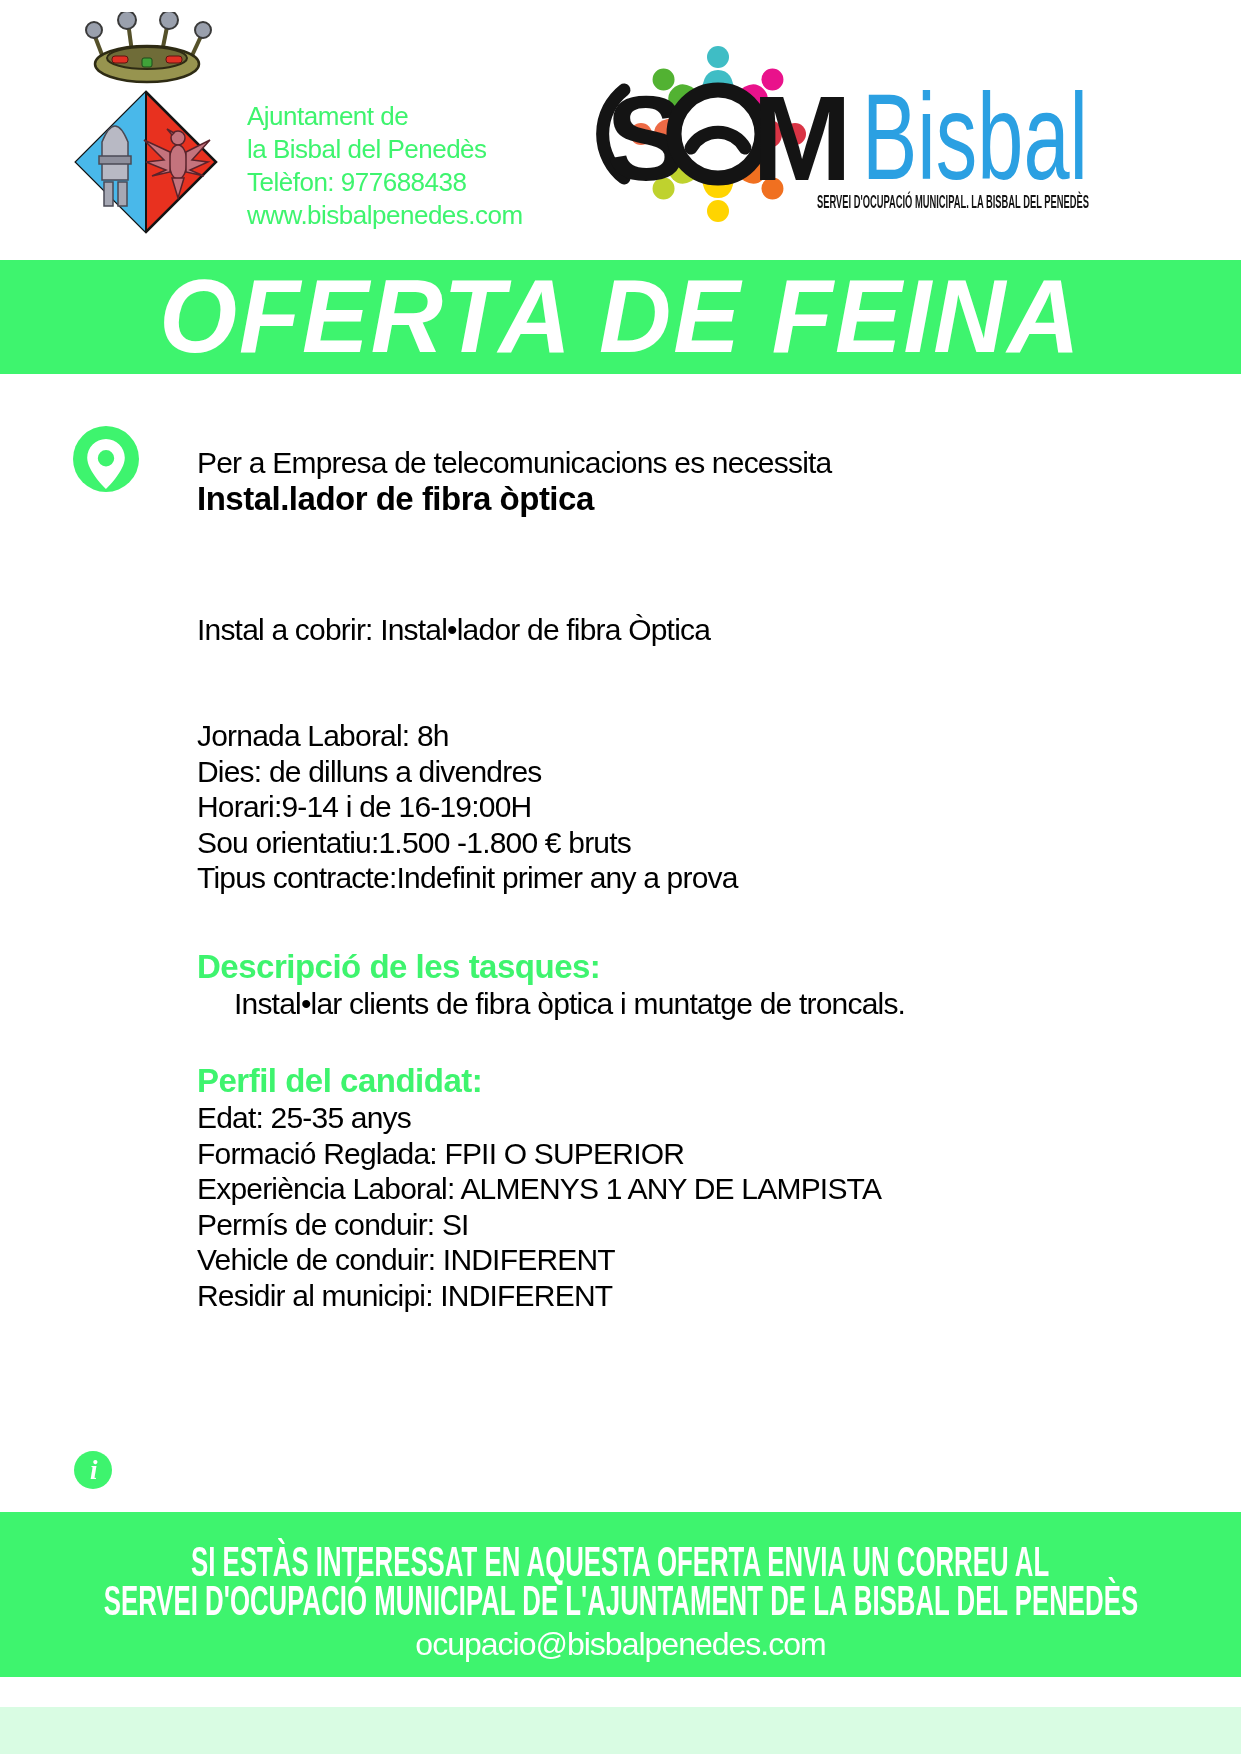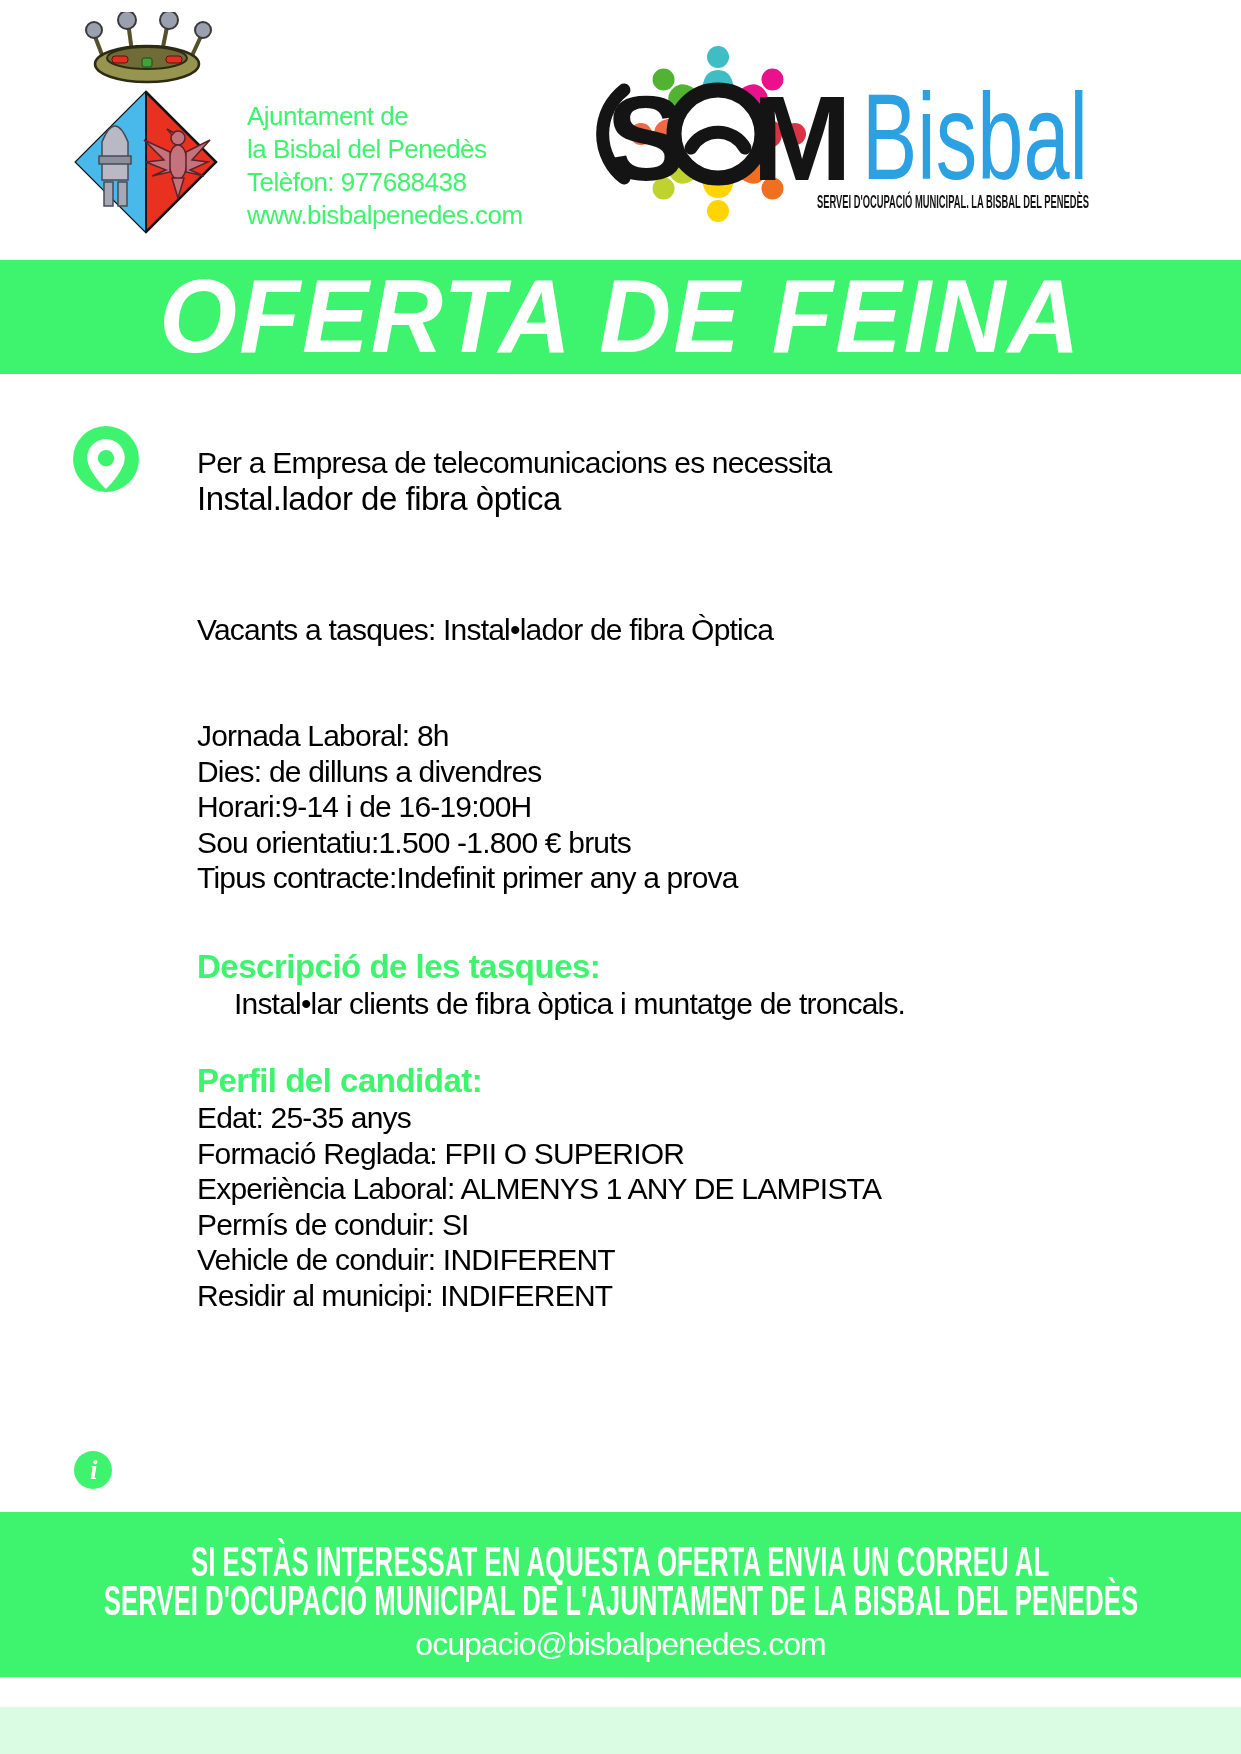--- a/index.html
+++ b/index.html
@@ -17,21 +17,21 @@
 
   
   .banner{left:0;top:260px;width:1241px;height:114px;background:#3ef46e;
     display:flex;align-items:flex-end;justify-content:center;}
   .banner-title{color:#ffffff;font-size:100px;font-weight:bold;font-style:italic;
     letter-spacing:2px;white-space:nowrap;transform:scaleY(1.04);}
 
   
   .body-text{font-size:30px;letter-spacing:-0.8px;line-height:35.5px;color:#000000;}
   .intro-line{left:197px;top:445px;}
-  .job-title{left:197px;top:481px;font-weight:normal;font-size:33px;letter-spacing:-0.5px;}
+  .job-title{left:197px;top:481px;font-weight:bold;font-size:33px;letter-spacing:-0.5px;}
   .sec-heading{color:#3ef46e;font-weight:bold;font-size:33px;letter-spacing:-0.5px;}
   .h1{left:197px;top:545px;}
   .h2{left:197px;top:948px;}
   .h3{left:197px;top:1062px;}
   .blk1{left:197px;top:612px;}
   .blk2{left:197px;top:718px;}
   .blk3{left:197px;top:986px;margin-left:37px;}
   .blk4{left:197px;top:1100px;}
 
   
@@ -127,21 +127,21 @@
   <svg class="abs" style="left:72px;top:425px" width="68" height="68" viewBox="0 0 68 68">
     <circle cx="34" cy="34" r="33" fill="#3ef46e"></circle>
     <path fill="#ffffff" fill-rule="evenodd" d="M34 14 c-10.4 0 -18.8 8.4 -18.8 18.8 0 13.6 18.8 31.2 18.8 31.2 s18.8 -17.6 18.8 -31.2 c0 -10.4 -8.4 -18.8 -18.8 -18.8 z
              M34 25 a8.2 8.2 0 1 1 0 16.4 a8.2 8.2 0 1 1 0 -16.4 z"></path>
   </svg>
 
   <div class="abs body-text intro-line">Per a Empresa de telecomunicacions es necessita</div>
   <div class="abs body-text job-title">Instal.lador de fibra òptica</div>
 
   <div class="abs body-text blk1">
-    <div>Vacants a tasques: Instal•lador de fibra Òptica</div>
+    <div>Instal a cobrir: Instal•lador de fibra Òptica</div>
   </div>
   <div class="abs body-text blk2">
     <div>Jornada Laboral: 8h</div>
     <div>Dies: de dilluns a divendres</div>
     <div>Horari:9-14 i de 16-19:00H</div>
     <div>Sou orientatiu:1.500 -1.800 € bruts</div>
     <div>Tipus contracte:Indefinit primer any a prova</div>
   </div>
 
   <div class="abs sec-heading h2">Descripció de les tasques:</div>

